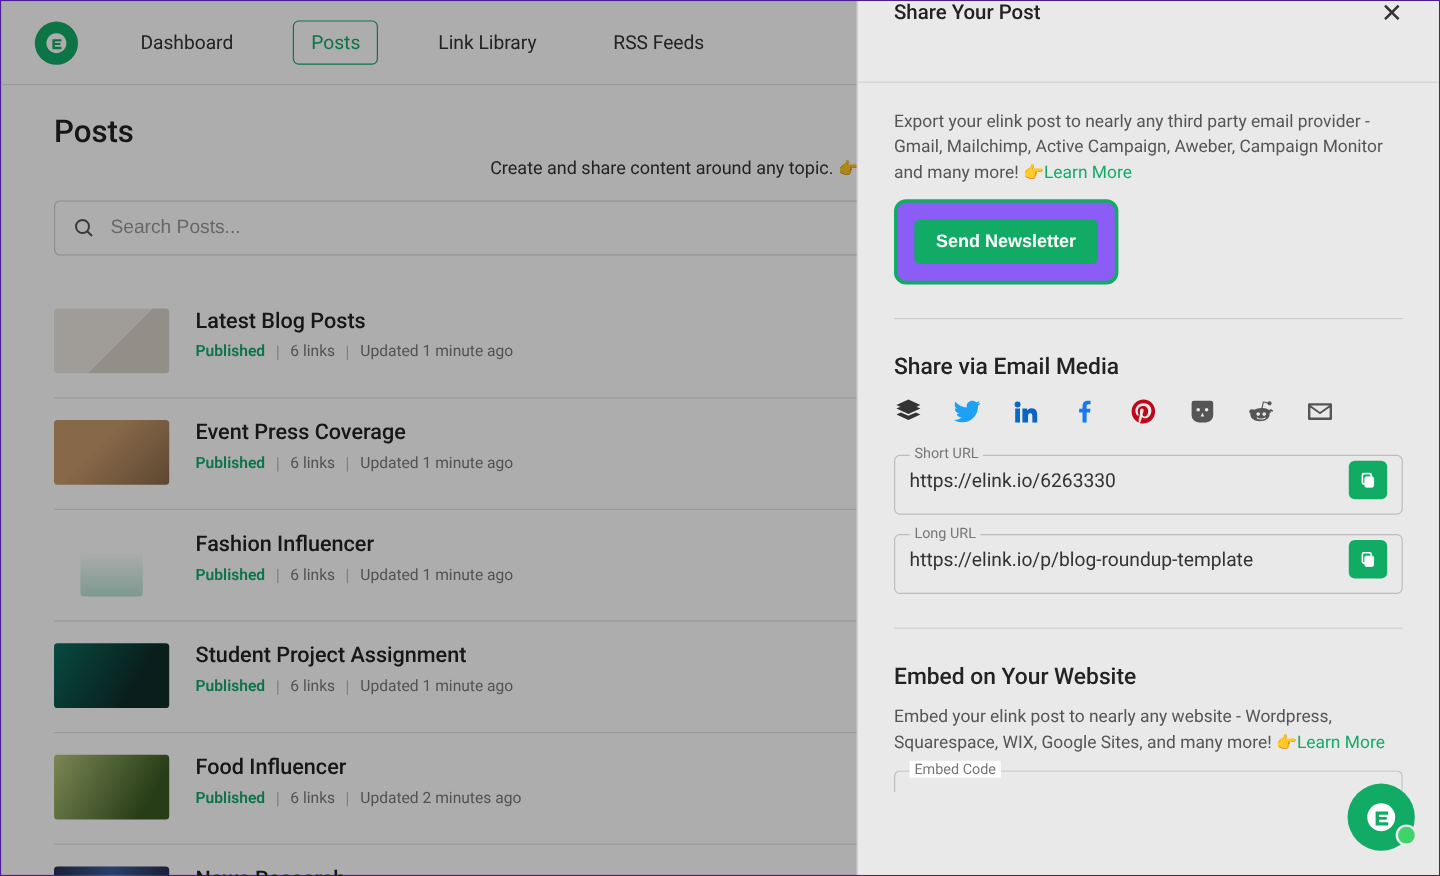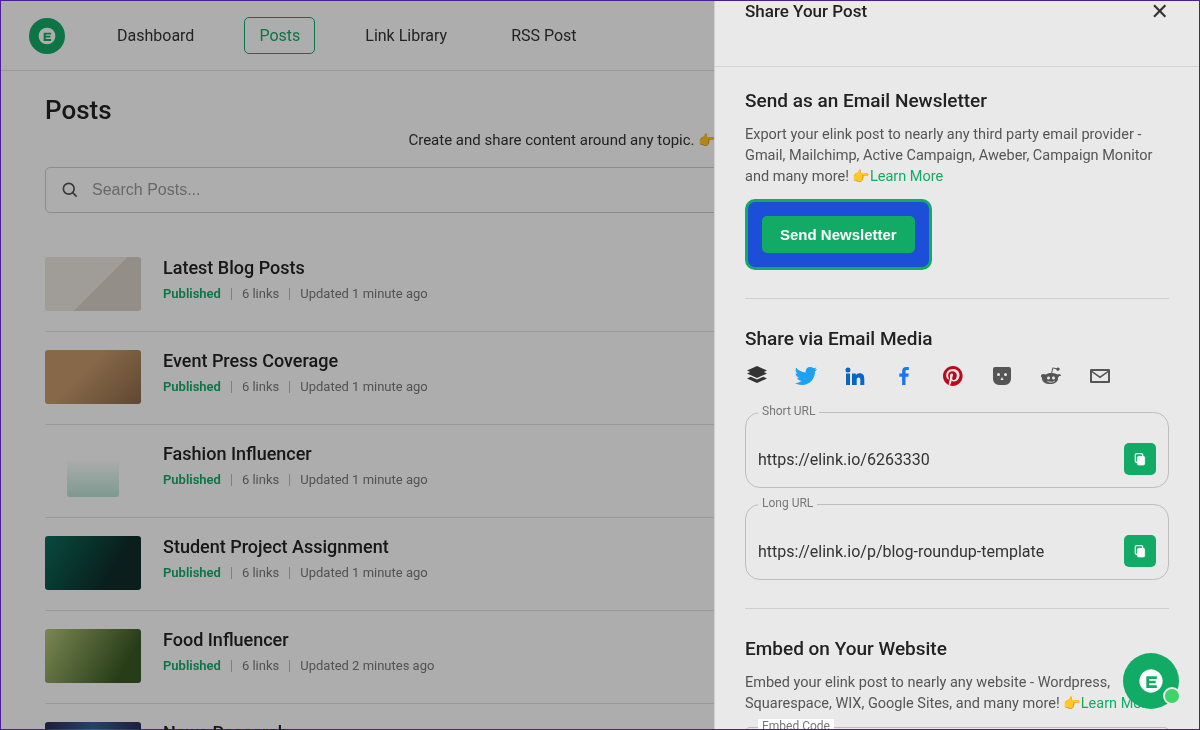--- a/index.html
+++ b/index.html
@@ -41,28 +41,28 @@
   
   .panel { position:absolute; right:0; top:0; width:485px; height:100%; background:#e9e9e9; border-left:1px solid #d0d0d0; display:flex; flex-direction:column;}
   .panel-head { height:68px; display:flex; align-items:flex-start; justify-content:space-between; padding:0 30px; border-bottom:1px solid #d4d4d4;}
   .panel-head h2 { font-size:17px; font-weight:500; color:#222;}
   .close-x { font-size:22px; color:#333; cursor:pointer; line-height:1;}
   .panel-body { padding:22px 30px 0; overflow:hidden;}
   .section-h { font-size:19px; font-weight:500; margin-bottom:12px; color:#222;}
   .section-p { font-size:14.5px; color:#555; line-height:1.45; margin-bottom:12px;}
   .divider { height:1px; background:#cfcfcf; margin:28px 0;}
 
-  .highlight-wrap { border:3px solid #12ab66; border-radius:10px; background:#1d4ed8; padding:14px; display:inline-block;}
+  .highlight-wrap { border:3px solid #12ab66; border-radius:10px; background:#8b5cf6; padding:14px; display:inline-block;}
   .send-btn { background:#12ab66; color:#fff; font-weight:600; font-size:15px; border:none; padding:10px 18px; border-radius:5px; cursor:pointer;}
 
   .social-row { display:flex; gap:25px; align-items:center; margin:14px 0 24px;}
   .sicon { width:24px; height:24px; display:flex; align-items:center; justify-content:center; cursor:pointer;}
   .sicon svg { width:24px; height:24px;}
 
-  .url-field { position:relative; border:1px solid #bdbdbd; border-radius:15px; padding:30px 12px 12px; margin-bottom:16px; display:flex; align-items:center; gap:10px;}
+  .url-field { position:relative; border:1px solid #bdbdbd; border-radius:5px; padding:4px 12px 12px; margin-bottom:16px; display:flex; align-items:center; gap:10px;}
   .url-field .flabel { position:absolute; top:-9px; left:12px; background:#e9e9e9; padding:0 4px; font-size:12px; color:#777;}
   .url-field .val { flex:1; font-size:16px; color:#333; white-space:nowrap; overflow:hidden; text-overflow:ellipsis;}
   .copy-btn { width:32px; height:32px; border-radius:5px; background:#12ab66; display:flex; align-items:center; justify-content:center; cursor:pointer;}
   .copy-btn svg { width:16px; height:16px; fill:#fff; stroke:#fff;}
 
   .embed-field-top { position:relative; border:1px solid #bdbdbd; border-bottom:none; border-radius:5px 5px 0 0; padding:6px 12px 0; height:18px;}
   .embed-field-top .flabel { position:absolute; top:-9px; left:12px; background:#ffffff; padding:0 4px; font-size:12px; color:#777;}
 
   
   .fab { position:absolute; right:20px; bottom:20px; width:56px; height:56px; border-radius:50%; background:#12ab66; display:flex; align-items:center; justify-content:center; color:#fff; font-weight:700; font-size:26px;}
@@ -76,21 +76,21 @@
   <div class="topbar">
     <div class="logo">
       <svg viewBox="0 0 24 24">
           <path d="M12 2a10 10 0 1 0 .01 0zM8 8h9v2.2H10.5v1.6H16v2.1h-5.5v1.7H17V18H8z"></path>
         </svg>
     </div>
     <div class="nav">
       <div class="nav-item">Dashboard</div>
       <div class="nav-item active">Posts</div>
       <div class="nav-item">Link Library</div>
-      <div class="nav-item">RSS Post</div>
+      <div class="nav-item">RSS Feeds</div>
     </div>
   </div>
 
   <div class="content">
     <div class="page-title">Posts</div>
     <div class="subtitle">
       <span>Create and share content around any topic. </span>
       <span class="pointer">👉</span><span class="lm">Learn More</span>
     </div>
 
@@ -179,21 +179,20 @@
   </div>
 
   <div class="dim"></div>
 
   <div class="panel">
     <div class="panel-head">
       <h2>Share Your Post</h2>
       <div class="close-x">✕</div>
     </div>
     <div class="panel-body">
-      <div class="section-h">Send as an Email Newsletter</div>
       <div class="section-p">
         <span>Export your elink post to nearly any third party email provider - Gmail, Mailchimp, Active Campaign, Aweber, Campaign Monitor and many more! </span>
         <span class="pointer">👉</span><span class="lm">Learn More</span>
       </div>
       <div class="highlight-wrap">
         <button class="send-btn">Send Newsletter</button>
       </div>
 
       <div class="divider"></div>
 

